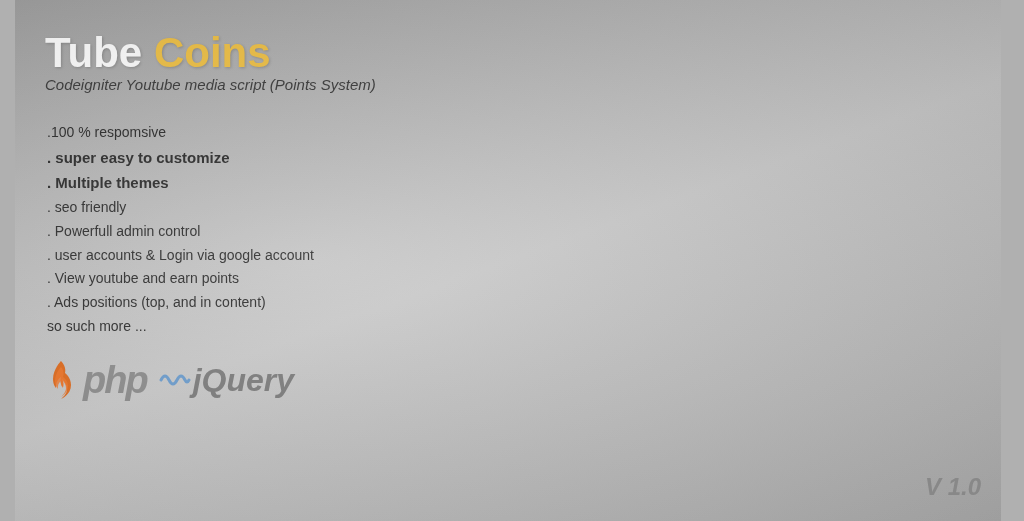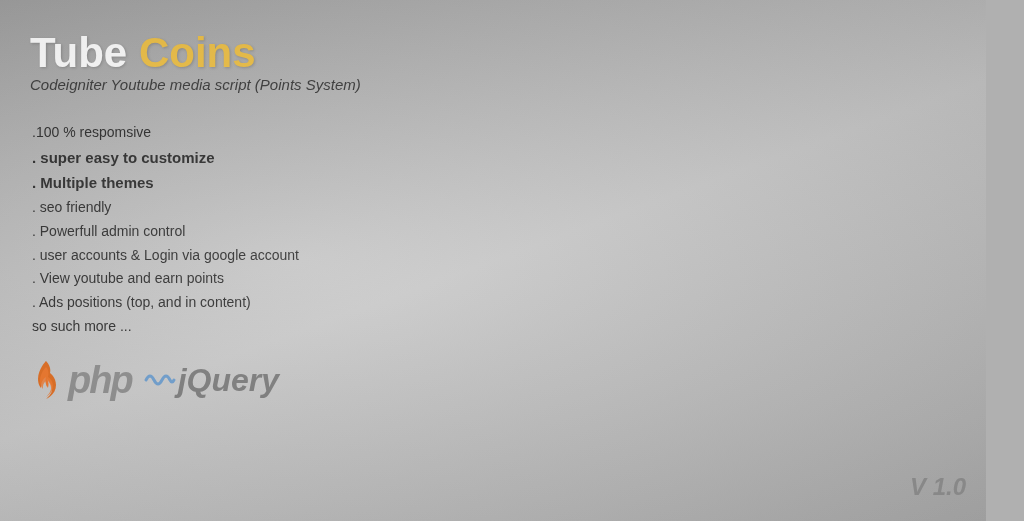--- a/index.html
+++ b/index.html
@@ -159,21 +159,21 @@
       right: 20px;
       font-size: 24px;
       font-weight: 900;
       color: #888;
       font-style: italic;
     }
   </style>
 </head>
 <body>
 
-<div style="position:relative; width:986px; height:521px; background: linear-gradient(160deg, #a0a0a0 0%, #c8c8c8 50%, #b0b0b0 100%); overflow:hidden;">
+<div style="position:relative; width:986px; height:521px; background: linear-gradient(160deg, #a0a0a0 0%, #c8c8c8 50%, #b0b0b0 100%); overflow:hidden;margin-left:15px;">
 
   <div style="position:absolute; inset:0; background: radial-gradient(ellipse at 30% 50%, rgba(255,255,255,0.15) 0%, rgba(0,0,0,0.1) 100%); pointer-events:none;"></div>
 
   <div class="left-panel">
 
     <div class="logo-area">
       <div class="logo-title">
         <span style="color:#fff;">Tube</span>
         <span class="coins">Coins</span>
       </div>

